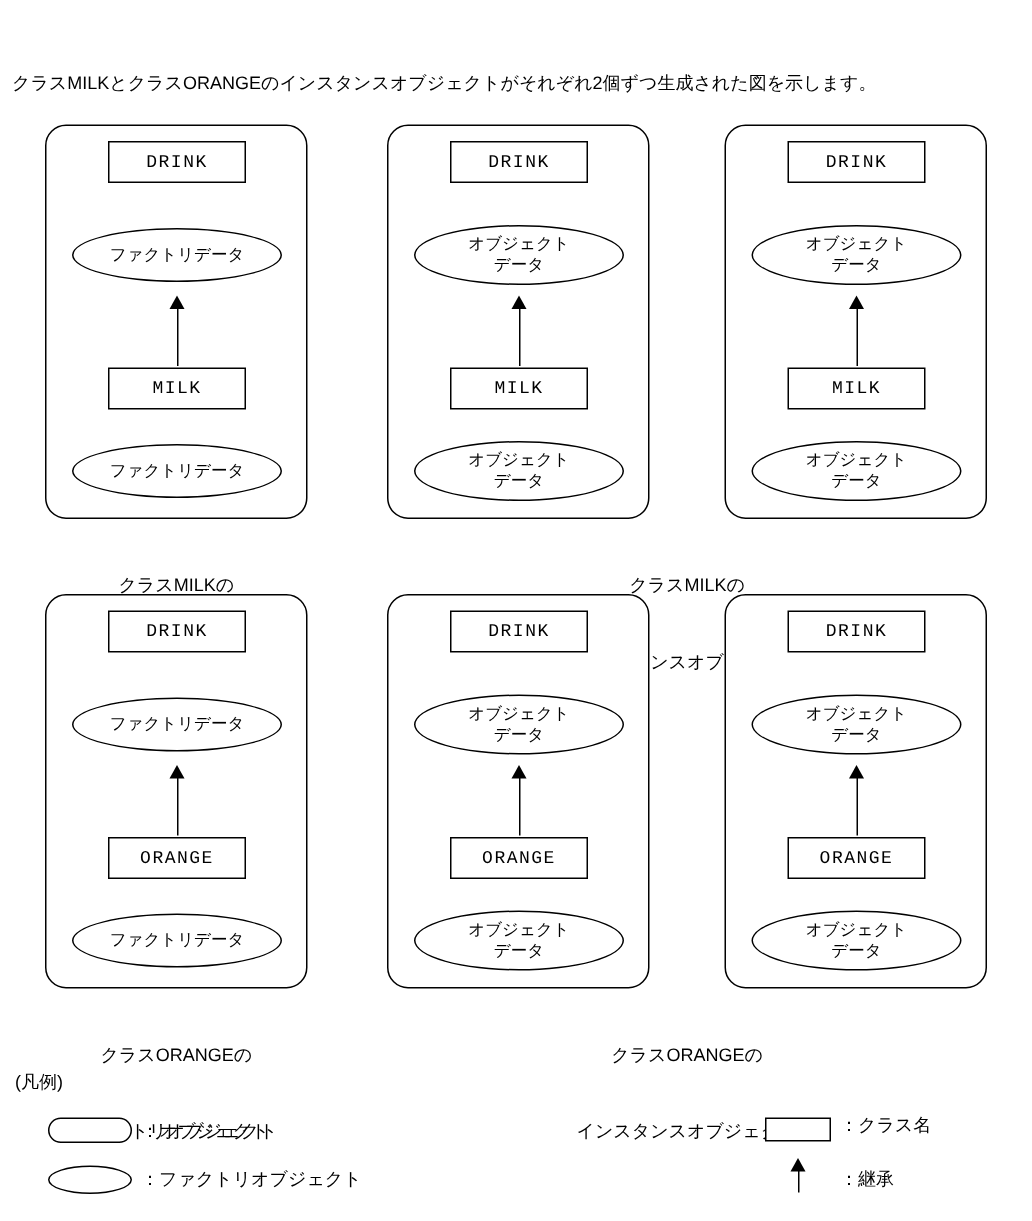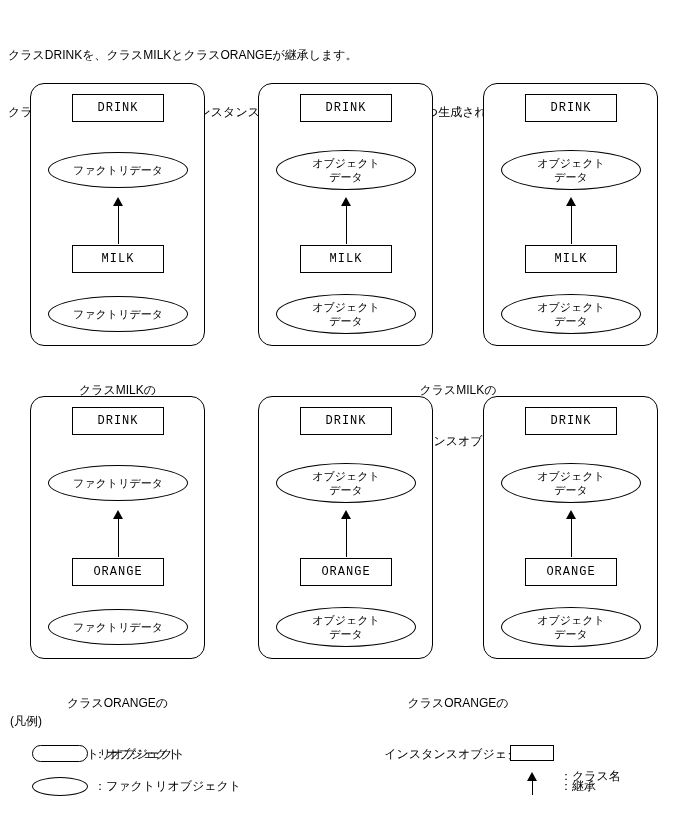--- a/index.html
+++ b/index.html
@@ -125,21 +125,20 @@
     position: absolute;
     border: 1px solid #000;
     background: #fff;
     box-sizing: border-box;
   }
 </style>
 </head>
 <body>
 
 <div class="caption">
-  <div>クラスDRINKを、クラスMILKとクラスORANGEが継承します。</div>
   <div>クラスMILKとクラスORANGEのインスタンスオブジェクトがそれぞれ2個ずつ生成された図を示します。</div>
 </div>
 
 <div class="obj obj-w-a obj-h-a" style="left:30px; top:83px;">
   <div class="classbox" style="left:41px; top:10px; width:92px;">DRINK</div>
   <div class="ellipse" style="left:17px; top:68px; width:140px; height:36px;">
     <span>ファクトリデータ</span>
   </div>
   <div class="arrow" style="left:82px; top:113px; height:47px;">
     <div class="head"></div>
@@ -254,19 +253,19 @@
 
 <div class="legend-title" style="left:10px; top:713px;">(凡例)</div>
 
 <div class="legend-roundrect" style="left:32px; top:745px; width:56px; height:17px;"></div>
 <div class="legend-row-text" style="left:94px; top:746px;">：オブジェクト</div>
 
 <div class="legend-ellipse" style="left:32px; top:777px; width:56px; height:19px;"></div>
 <div class="legend-row-text" style="left:94px; top:778px;">：ファクトリオブジェクト</div>
 
 <div class="legend-rect" style="left:510px; top:745px; width:44px; height:16px;"></div>
-<div class="legend-row-text" style="left:560px; top:768px;">：クラス名</div>
+<div class="legend-row-text" style="left:560px; top:742px;">：クラス名</div>
 
 <div class="arrow" style="left:527px; top:772px; height:23px;">
   <div class="head"></div>
   <div class="shaft" style="height:16px;"></div>
 </div>
 <div class="legend-row-text" style="left:560px; top:778px;">：継承</div>
 
 </body></html>

